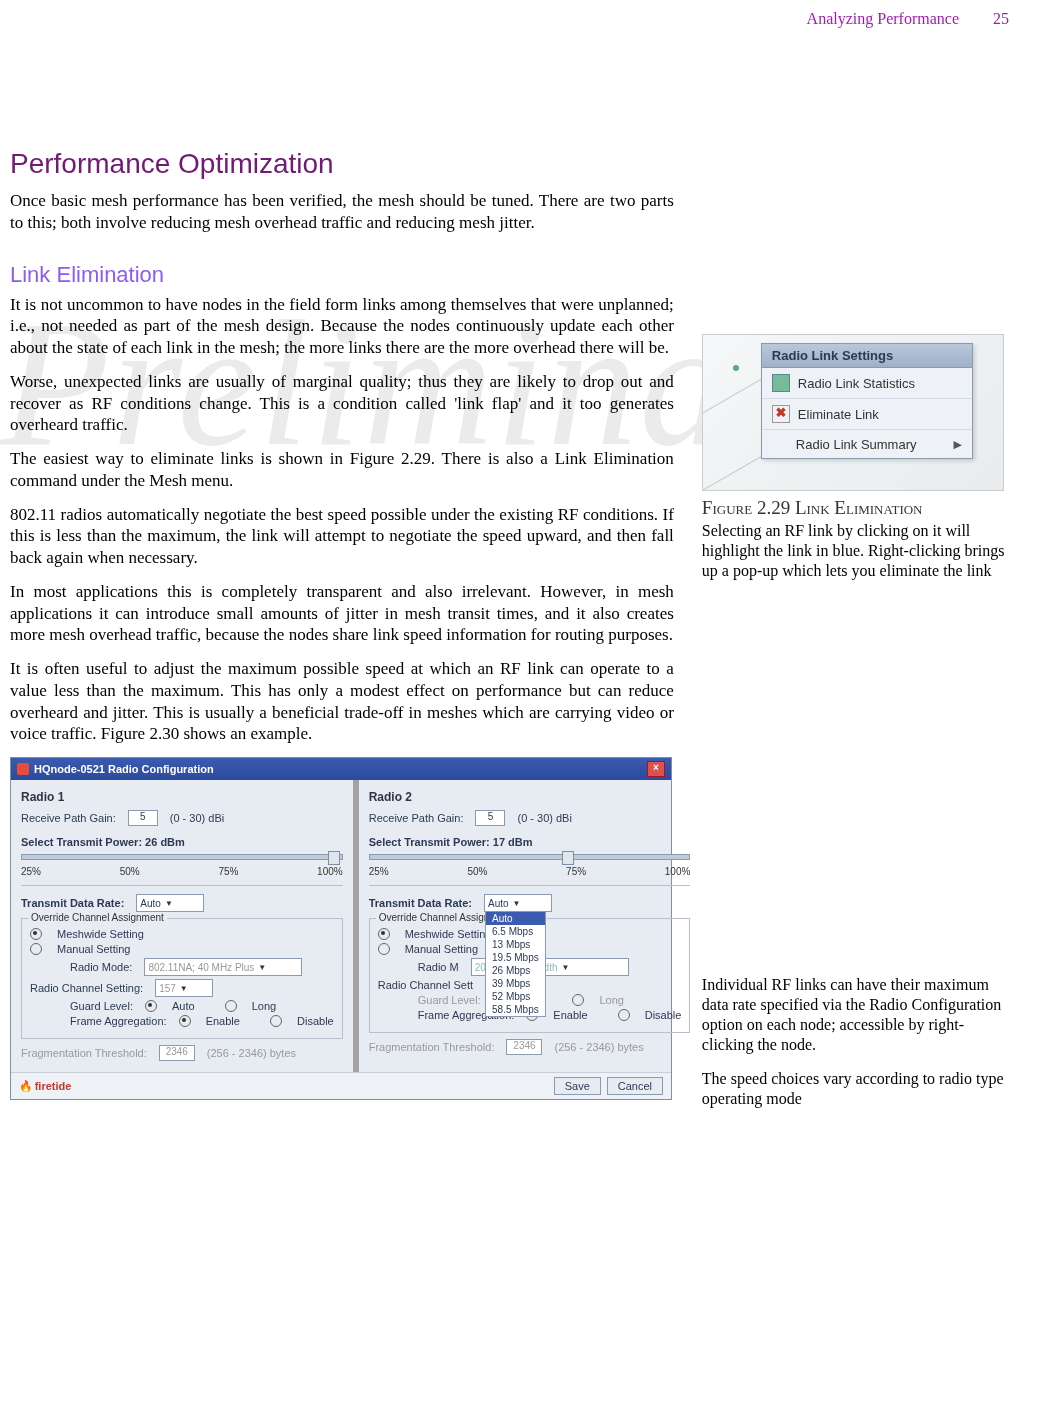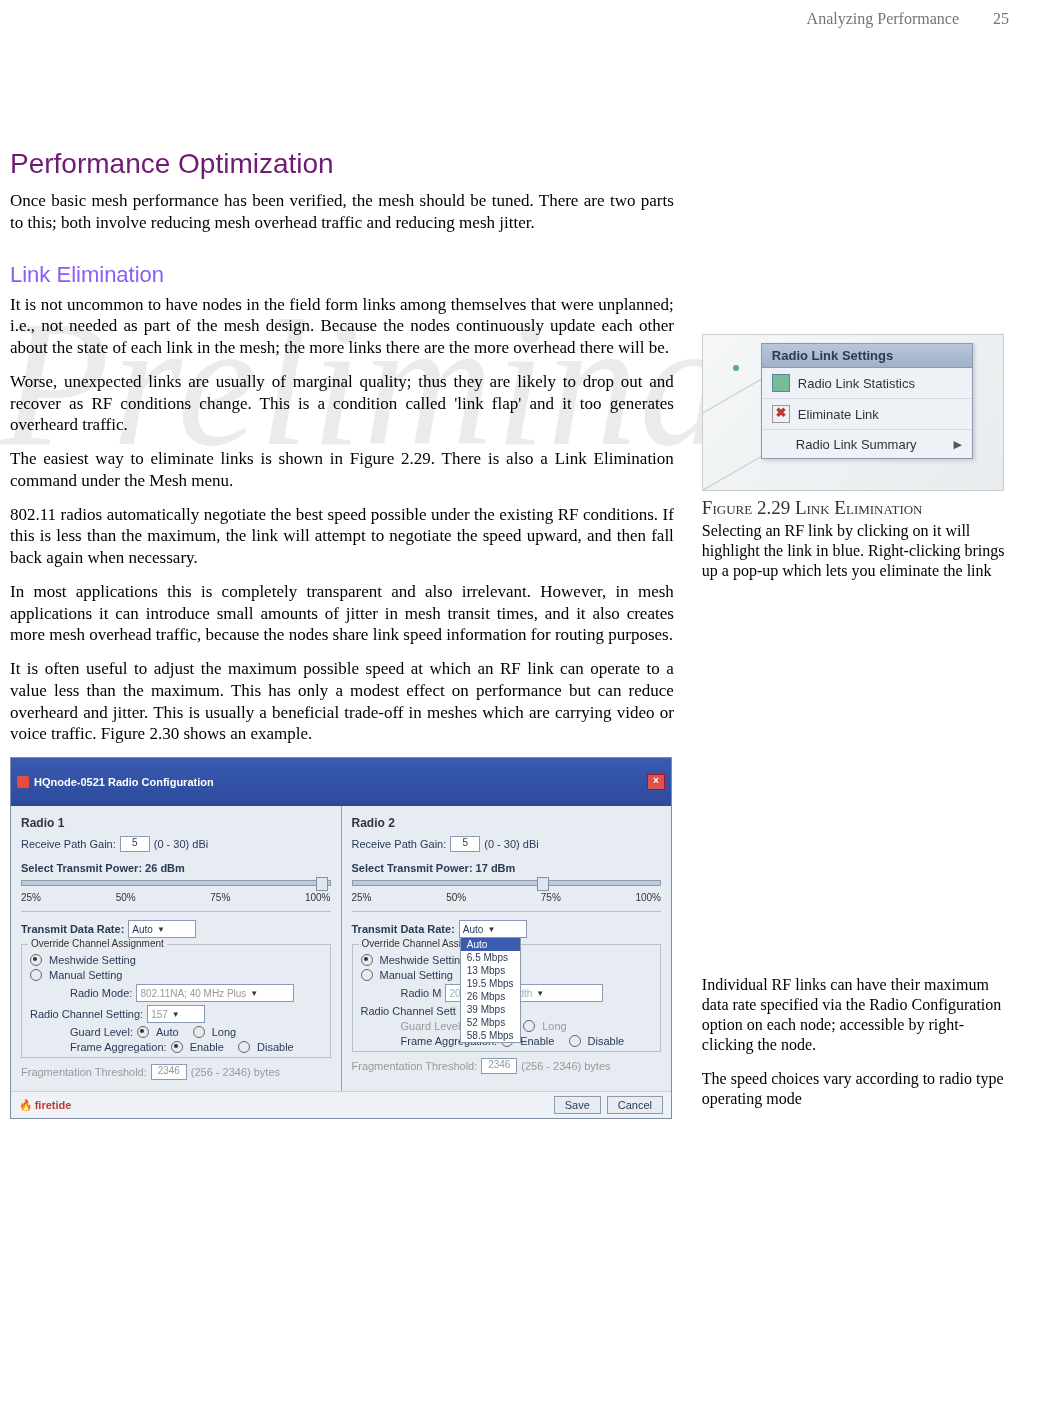--- a/index.html
+++ b/index.html
@@ -13,21 +13,21 @@
   .page {
     width: 1049px;
     min-height: 1416px;
     padding: 10px 40px 0 10px;
     box-sizing: border-box;
     position: relative;
   }
   .running-head {
     text-align: right;
     font-size: 16px;
-    color: #737373;
+    color: #a21caf;
     margin-bottom: 120px;
   }
   .running-head span { display:inline-block; }
   .page-num { margin-left: 30px; }
   .watermark {
     position: absolute;
     top: 280px;
     left: 0;
     font-size: 180px;
     font-style: italic;
@@ -110,41 +110,41 @@
     width: 660px;
     background:#e7ebf2;
     border:1px solid #7f8fa6;
     font-family: Tahoma, Arial, sans-serif;
     font-size: 11px;
     color:#2b3a55;
     margin-top: 4px;
   }
   .dlg-title {
     background:linear-gradient(#3b5bb0,#2b4a9c);
-    color:#fff; padding:16px 6px; display:flex; align-items:center; font-weight:bold;
+    color:#fff; padding:3px 6px; display:flex; align-items:center; font-weight:bold;
   }
   .dlg-title .spacer{flex:1}
   .dlg-close{width:16px;height:14px;background:#d9534f;border:1px solid #a12;color:#fff;text-align:center;line-height:12px;font-size:10px}
   .dlg-body{display:flex;}
   .panel{flex:1; padding:10px 10px 8px 10px;}
-  .panel + .panel{border-left:1px solid #a3a3a3;}
+  .panel + .panel{border-left:6px solid #a3a3a3;}
   .panel-title{font-weight:bold;color:#415;margin-bottom:6px;font-size:12px;color:#334;}
-  .row{display:flex;align-items:center;gap:4px;margin:3px 0;}
+  .row{display:flex;align-items:center;gap:12px;margin:3px 0;}
   .row .lbl{white-space:nowrap;}
   .tiny-input{width:28px;height:14px;border:1px solid #8a9ab0;background:#fff;text-align:center;font-size:10px}
   .slider{flex:1;height:4px;background:#c0cad8;border:1px solid #8a9ab0;position:relative;margin:6px 0}
   .slider .thumb{position:absolute;top:-4px;width:10px;height:12px;background:#e0e6ee;border:1px solid #7f8fa6}
   .ticks{display:flex;justify-content:space-between;font-size:10px;color:#333}
   .hr{border:none;border-top:1px solid #b8c0cc;margin:8px 0}
   .dd{height:16px;border:1px solid #8a9ab0;background:#fff;display:inline-flex;align-items:center;padding:0 3px;font-size:10px;position:relative}
   .dd .car{margin-left:4px;font-size:8px;color:#333}
   .dd-open{position:absolute;top:16px;left:0;background:#fff;border:1px solid #8a9ab0;font-size:10px;z-index:5;white-space:nowrap}
   .dd-open div{padding:1px 6px}
   .dd-open .sel{background:#3b5bb0;color:#fff}
-  .fieldset{border:1px solid #b8c0cc;padding:6px 8px 1px 8px;margin-top:6px;position:relative}
+  .fieldset{border:1px solid #b8c0cc;padding:6px 8px 8px 8px;margin-top:6px;position:relative}
   .fieldset .legend{position:absolute;top:-7px;left:6px;background:#e7ebf2;padding:0 3px;font-size:10px;color:#333}
   .radio{width:10px;height:10px;border:1px solid #666;border-radius:50%;display:inline-block;vertical-align:middle;margin-right:3px;position:relative}
   .radio.checked::after{content:"";position:absolute;top:2px;left:2px;width:4px;height:4px;background:#333;border-radius:50%}
   .dd-wide{width:150px;color:#999}
   .subrow{margin-left:40px}
   .dlg-footer{padding:4px 8px;display:flex;align-items:center;border-top:1px solid #c8cfda;background:#eef1f6}
   .dlg-footer .spacer{flex:1}
   .btn{border:1px solid #8a9ab0;background:#e8ecf2;padding:2px 10px;font-size:11px;margin-left:6px}
   .brand{color:#c0392b;font-weight:bold;font-size:11px;display:flex;align-items:center;gap:2px}
   .brand .flame{color:#e67e22}

